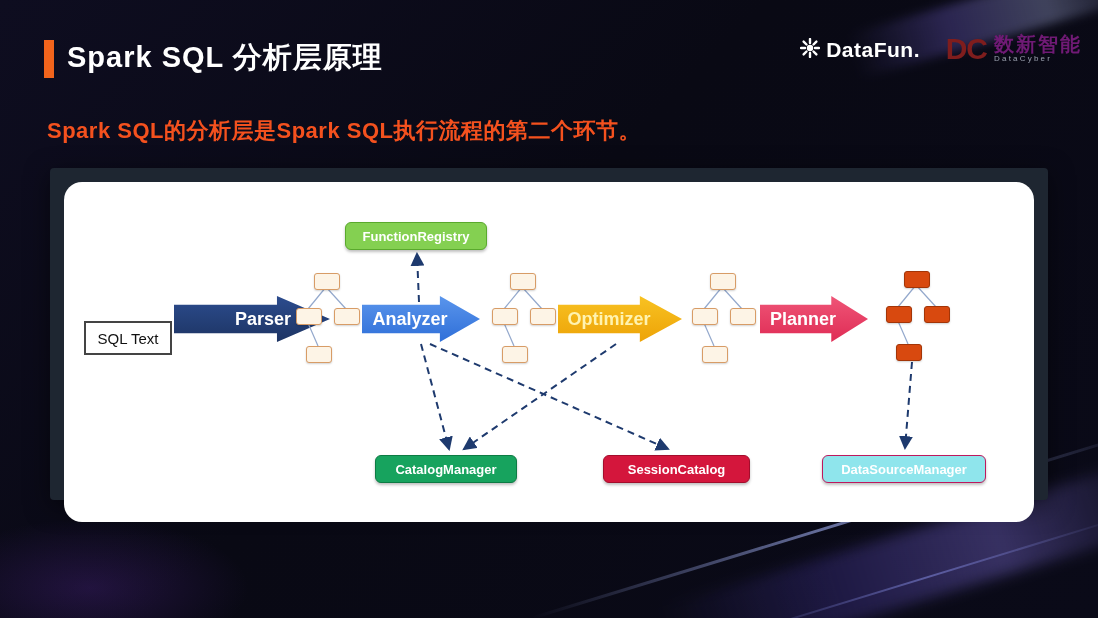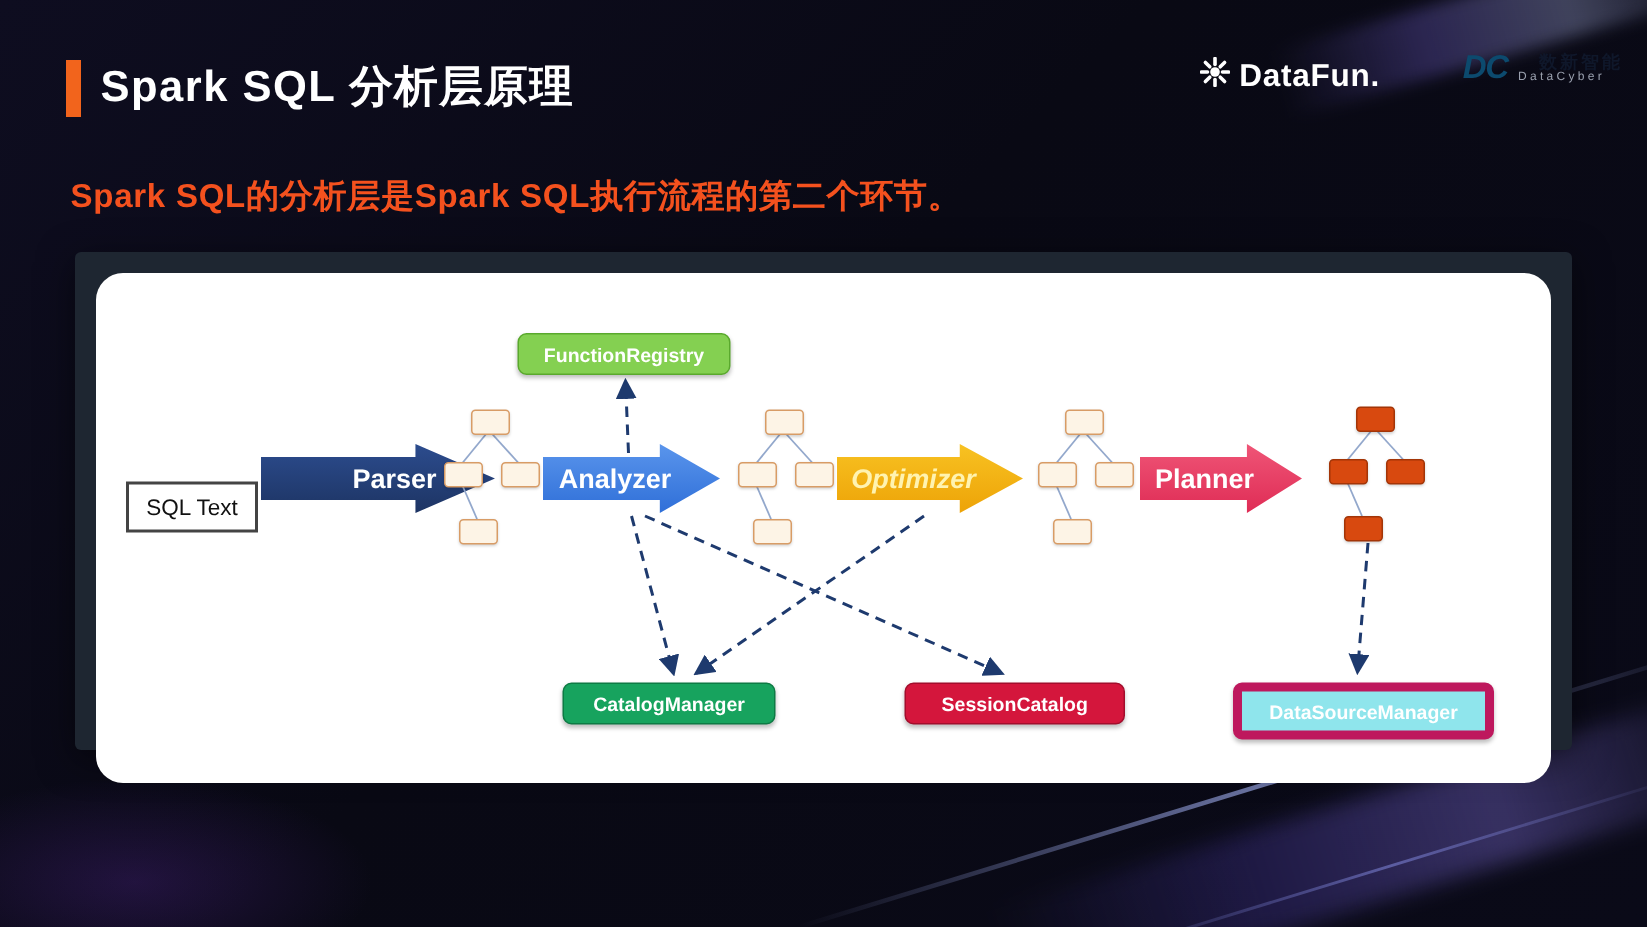--- a/index.html
+++ b/index.html
@@ -29,43 +29,43 @@
     background:radial-gradient(ellipse at center, rgba(96,44,168,.28), transparent 70%); }
 
   
   #accent-bar { position:absolute; left:44px; top:40px; width:10px; height:38px; background:#f2641c; }
   #page-title { position:absolute; left:67px; top:38px; color:#ffffff; font-size:29px; font-weight:bold; letter-spacing:1px; }
 
   #datafun-logo { position:absolute; right:178px; top:38px; display:flex; align-items:center; gap:6px; }
   #datafun-logo .df-label { color:#fff; font-size:21px; font-weight:bold; letter-spacing:.5px; }
 
   #datacyber-logo { position:absolute; right:16px; top:32px; display:flex; align-items:center; gap:7px; }
-  #datacyber-logo .dc-mark { color:#0c4a6e; font-size:22px; font-weight:bold; letter-spacing:-1px;font-style:italic; }
+  #datacyber-logo .dc-mark { color:#7f1d1d; font-size:30px; font-weight:bold; letter-spacing:-1px; }
   #datacyber-logo .dc-col { display:flex; flex-direction:column; line-height:1.05; }
-  #datacyber-logo .dc-cn { color:#0f172a; font-size:12px; font-weight:bold; letter-spacing:2px;margin-left:14px; }
+  #datacyber-logo .dc-cn { color:#701a75; font-size:20px; font-weight:bold; letter-spacing:2px; }
   #datacyber-logo .dc-en { color:#9aa0ae; font-size:8px; letter-spacing:2.2px; }
 
   #subtitle { position:absolute; left:47px; top:116px; color:#f4511e; font-size:22px; font-weight:600; letter-spacing:.5px; }
 
   
   #diagram-frame { position:absolute; left:50px; top:168px; width:998px; height:332px;
     background:#1e2631; border-radius:4px; box-shadow:0 6px 24px rgba(0,0,0,.5); }
   #diagram-panel { position:absolute; left:14px; top:14px; width:970px; height:340px;
     background:#ffffff; border-radius:18px; }
 
   
   .stage-arrow { position:absolute; top:114px; height:46px;
     clip-path:polygon(0 19%, 66% 19%, 66% 0, 100% 50%, 66% 100%, 66% 81%, 0 81%);
     display:flex; align-items:center; justify-content:center; }
   .stage-arrow .stage-label { font-size:18px; font-weight:bold; padding-right:22px; }
   #parser-arrow   { left:110px; width:112px; background:linear-gradient(180deg,#2c4c8e,#1d3463);padding-left:44px; }
   #parser-arrow .stage-label { color:#ffffff; }
   #analyzer-arrow { left:298px; width:118px; background:linear-gradient(180deg,#5a95ec,#2f6fd8); }
   #analyzer-arrow .stage-label { color:#ffffff; }
-  #optimizer-arrow{ left:494px; width:124px; background:linear-gradient(180deg,#f8c222,#eda307);font-style:italic; }
+  #optimizer-arrow{ left:494px; width:124px; background:linear-gradient(180deg,#f8c222,#eda307); }
   #optimizer-arrow .stage-label { color:#fff3b0; }
   #planner-arrow  { left:696px; width:108px; background:linear-gradient(180deg,#ef5577,#df2c55); }
   #planner-arrow .stage-label { color:#ffffff; }
 
   
   #sql-text-box { position:absolute; left:20px; top:122px; width:84px; height:30px;
     background:#fff; border:2px solid #444; display:flex; align-items:center; justify-content:center;
     font-size:15px; color:#111;margin-top:17px; }
 
   
@@ -82,21 +82,21 @@
   #ast-tree-2 { left:424px; top:90px; }
   #ast-tree-3 { left:624px; top:90px; }
   #ast-tree-4 { left:818px; top:88px; }
 
   
   .comp-box { position:absolute; height:26px; border-radius:6px; display:flex; align-items:center; justify-content:center;
     font-size:13px; font-weight:bold; color:#fff; box-shadow:0 2px 3px rgba(0,0,0,.25); }
   #function-registry-box { left:281px; top:40px; width:140px; background:#84d051; border:1px solid #5aa92d; }
   #catalog-manager-box   { left:311px; top:273px; width:140px; background:#17a35e; border:1px solid #0d7b44; }
   #session-catalog-box   { left:539px; top:273px; width:145px; background:#d4163c; border:1px solid #a30d2c; }
-  #data-source-manager-box { left:758px; top:273px; width:162px; background:#8fe5ec; border:6px solid #be185d; }
+  #data-source-manager-box { left:758px; top:273px; width:162px; background:#8fe5ec; border:1px solid #be185d; }
 
   #dependency-arrows { position:absolute; left:0; top:0; pointer-events:none; }
 </style>
 </head>
 <body>
 
 <div class="streak" id="streak-top-right"></div>
 <div class="streak" id="streak-br-glow"></div>
 <div class="streak" id="streak-br-line"></div>
 <div class="streak" id="streak-br-line2"></div>

